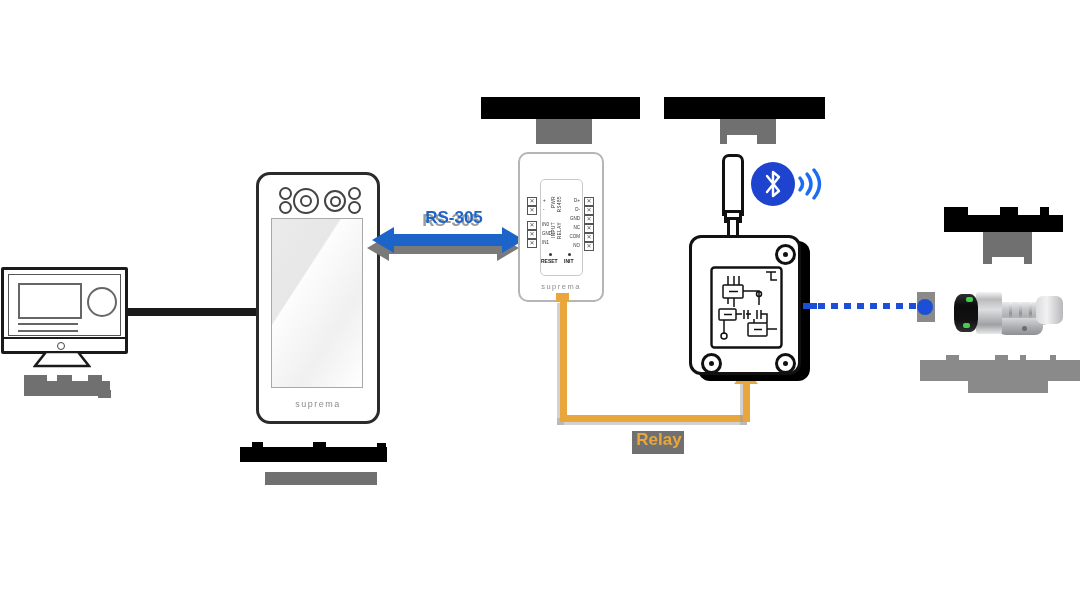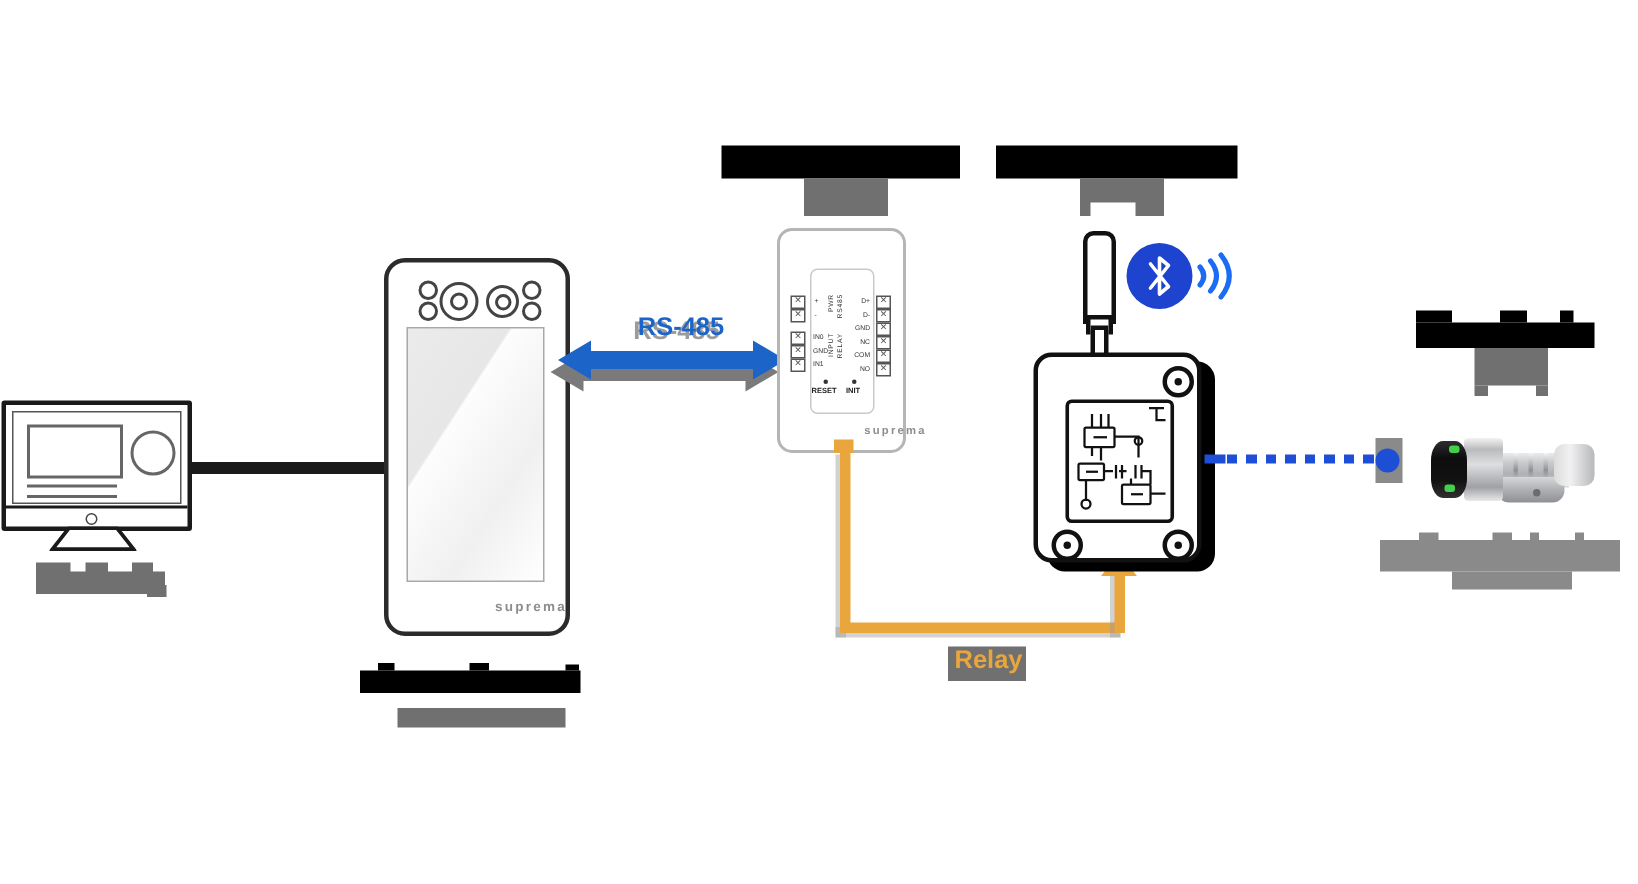--- a/index.html
+++ b/index.html
@@ -20,21 +20,21 @@
   .mon-dot{position:absolute;left:53px;top:3px;width:6px;height:6px;border:1px solid #444;border-radius:50%;}
 
   .link-black{left:128px;top:308px;width:128px;height:8px;background:#1a1a1a;}
 
   
   .fs{left:256px;top:172px;width:118px;height:246px;border:3px solid #2b2b2b;border-radius:14px;background:#fff;}
   .cam{position:absolute;border:2px solid #444;border-radius:50%;background:#fff;display:flex;align-items:center;justify-content:center;}
   .cam-inner{border:2px solid #444;border-radius:50%;}
   .fs-screen{position:absolute;left:12px;top:43px;width:90px;height:168px;border:1px solid #a8a8a8;
      background:linear-gradient(123deg,#ebebeb 0%,#e7e7e7 34%,#fdfdfd 35%,#f0f0f0 68%,#ffffff 100%);}
-  .logo{position:absolute;left:0;width:100%;text-align:center;color:#8d8d8d;font-weight:700;letter-spacing:1.5px;margin-left:36px;}
+  .logo{position:absolute;left:0;width:100%;text-align:center;color:#8d8d8d;font-weight:400;letter-spacing:1.5px;}
 
   
   .rs485-text{left:402px;top:208px;width:104px;text-align:center;font-size:17px;font-weight:bold;
      color:#1c64c8;text-shadow:-3px 3px 0 rgba(122,122,122,.75);}
 
   
   .sio{left:518px;top:152px;width:82px;height:146px;border:2px solid #b5b5b5;border-radius:10px;background:#fff;}
   .sio-panel{position:absolute;left:20px;top:25px;width:41px;height:95px;border:1px solid #c9c9c9;border-radius:5px;}
   .term{position:absolute;width:8px;height:7px;border:1px solid #555;font-size:6px;line-height:6px;text-align:center;color:#555;}
   .tlabel{position:absolute;font-size:4.5px;color:#333;line-height:5px;}
@@ -119,21 +119,21 @@
     <div class="cam" style="left:89px;top:26px;width:9px;height:9px;"></div>
     <div class="fs-screen"></div>
     <div class="logo" style="bottom:12px;font-size:9px;">suprema</div>
   </div>
   <div class="abs blk" style="left:252px;top:442px;width:11px;height:5px;"></div>
   <div class="abs blk" style="left:313px;top:442px;width:13px;height:5px;"></div>
   <div class="abs blk" style="left:377px;top:443px;width:9px;height:4px;"></div>
   <div class="abs blk" style="left:240px;top:447px;width:147px;height:15px;"></div>
   <div class="abs gry" style="left:265px;top:472px;width:112px;height:13px;"></div>
 
-  <div class="abs rs485-text">RS-485</div>
+  <div class="abs rs485-text">RS-305</div>
   <svg class="abs" style="left:368px;top:224px;overflow:visible;" width="160" height="40">
     <polygon points="4,16 26,3 26,10 134,10 134,3 156,16 134,29 134,22 26,22 26,29" transform="translate(-5,8)" fill="#7a7a7a"></polygon>
     <polygon points="4,16 26,3 26,10 134,10 134,3 156,16 134,29 134,22 26,22 26,29" fill="#1c64c8"></polygon>
   </svg>
 
   <div class="abs blk" style="left:481px;top:97px;width:159px;height:22px;"></div>
   <div class="abs gry" style="left:536px;top:119px;width:56px;height:25px;"></div>
   <div class="abs blk" style="left:664px;top:97px;width:161px;height:22px;"></div>
   <div class="abs gry" style="left:720px;top:119px;width:56px;height:25px;">
     <div style="position:absolute;left:7px;bottom:0;width:30px;height:9px;background:#fff;"></div>

